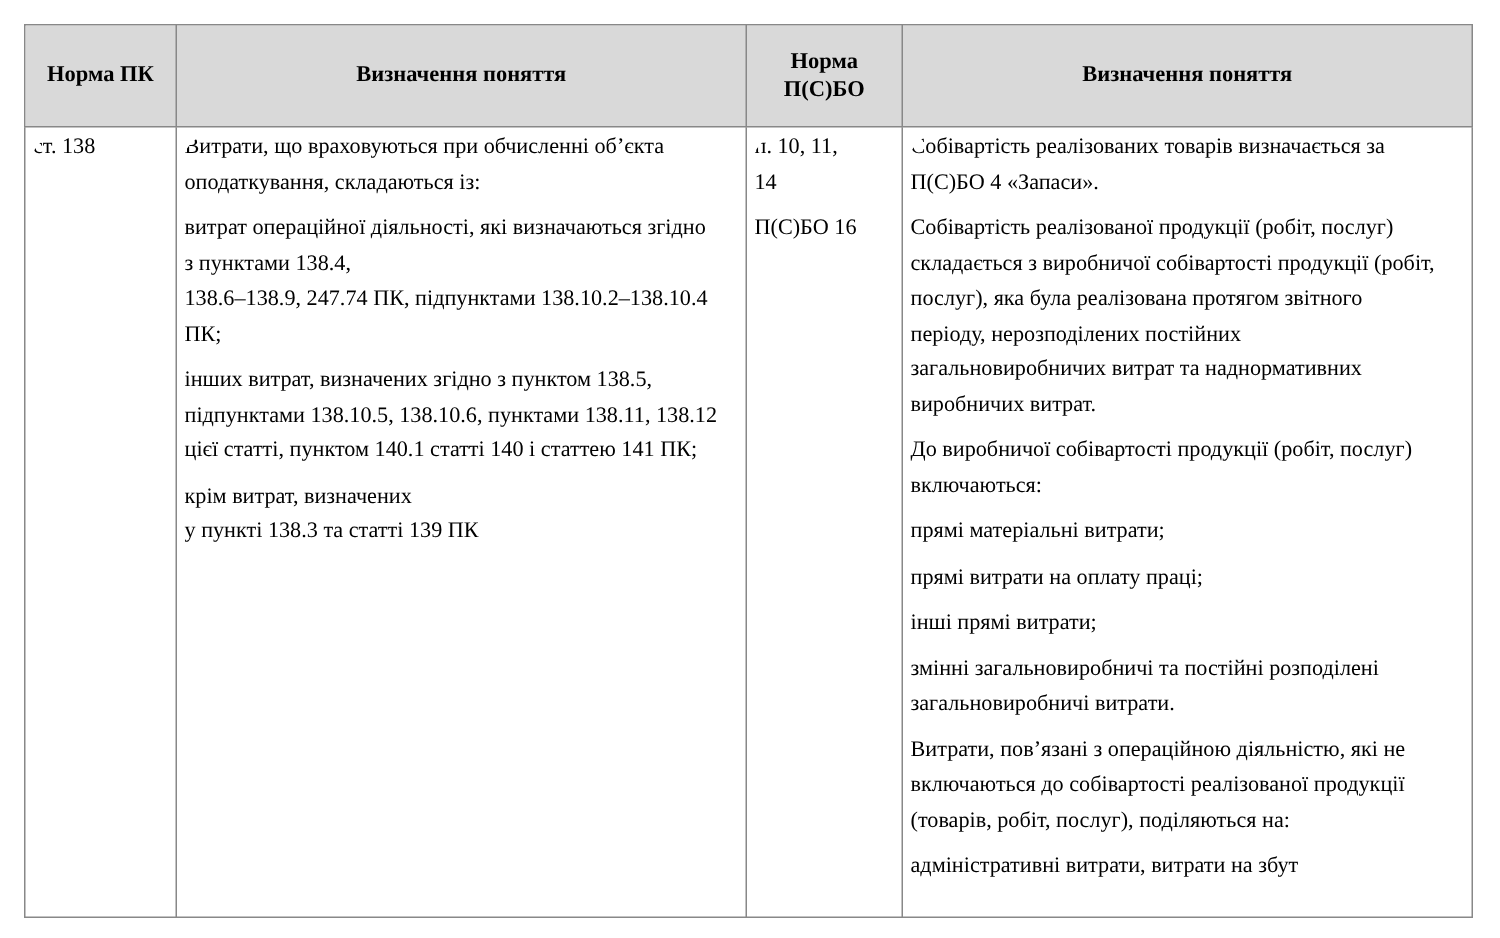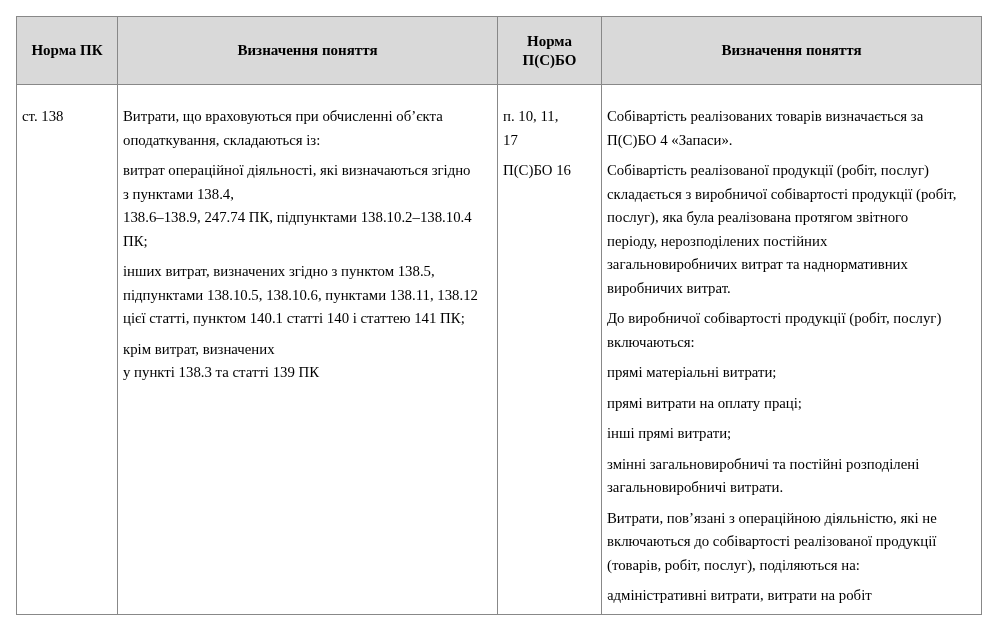--- a/index.html
+++ b/index.html
@@ -42,21 +42,21 @@
     text-align: center;
     vertical-align: middle;
     white-space: pre-line;
     padding: 2px 4px;
   }
   .doc-table td {
     height: 527px;
     vertical-align: top;
     font-size: 14.8px;
     line-height: 23.5px;
-    padding: 20px 4px 6px 5px;
+    padding: 2px 4px 6px 5px;
     border-radius: 32px;
   }
   .doc-table td p {
     margin: 0;
     white-space: pre-line;
   }
   .doc-table td p + p {
     margin-top: 7px;
   }
   col.c-norm-pk   { width: 101px; }
@@ -97,21 +97,21 @@
 138.6–138.9, 247.74 ПК, підпунктами 138.10.2–138.10.4
 ПК;</p>
           <p>інших витрат, визначених згідно з пунктом 138.5,
 підпунктами 138.10.5, 138.10.6, пунктами 138.11, 138.12
 цієї статті, пунктом 140.1 статті 140 і статтею 141 ПК;</p>
           <p>крім витрат, визначених
 у пункті 138.3 та статті 139 ПК</p>
         </td>
         <td>
           <p>п. 10, 11,
-17</p>
+14</p>
           <p>П(С)БО 16</p>
         </td>
         <td>
           <p>Собівартість реалізованих товарів визначається за
 П(С)БО 4 «Запаси».</p>
           <p>Собівартість реалізованої продукції (робіт, послуг)
 складається з виробничої собівартості продукції (робіт,
 послуг), яка була реалізована протягом звітного
 періоду, нерозподілених постійних
 загальновиробничих витрат та наднормативних
@@ -119,18 +119,18 @@
           <p>До виробничої собівартості продукції (робіт, послуг)
 включаються:</p>
           <p>прямі матеріальні витрати;</p>
           <p>прямі витрати на оплату праці;</p>
           <p>інші прямі витрати;</p>
           <p>змінні загальновиробничі та постійні розподілені
 загальновиробничі витрати.</p>
           <p>Витрати, пов’язані з операційною діяльністю, які не
 включаються до собівартості реалізованої продукції
 (товарів, робіт, послуг), поділяються на:</p>
-          <p>адміністративні витрати, витрати на робіт</p>
+          <p>адміністративні витрати, витрати на збут</p>
         </td>
       </tr>
     </tbody>
   </table>
 </div>
 
 </body></html>

